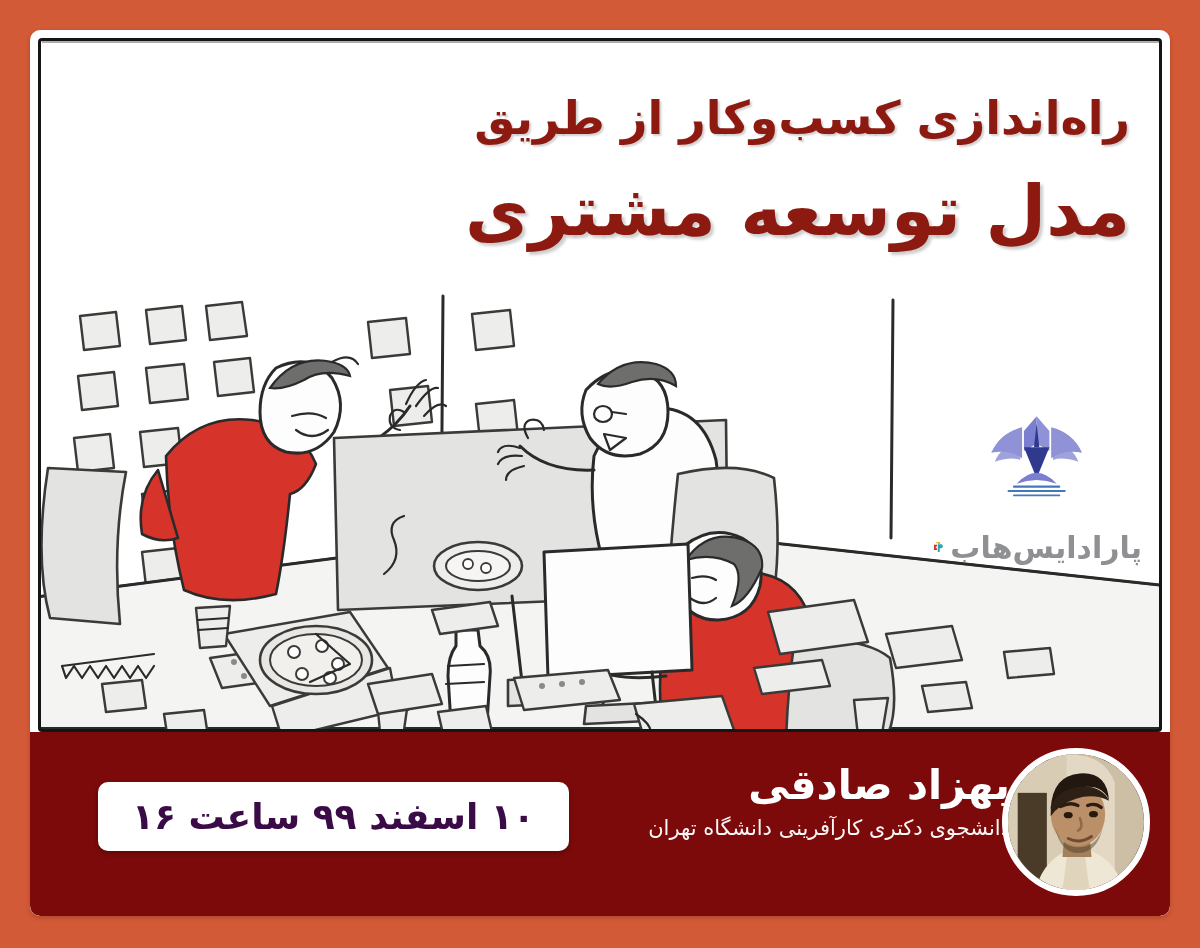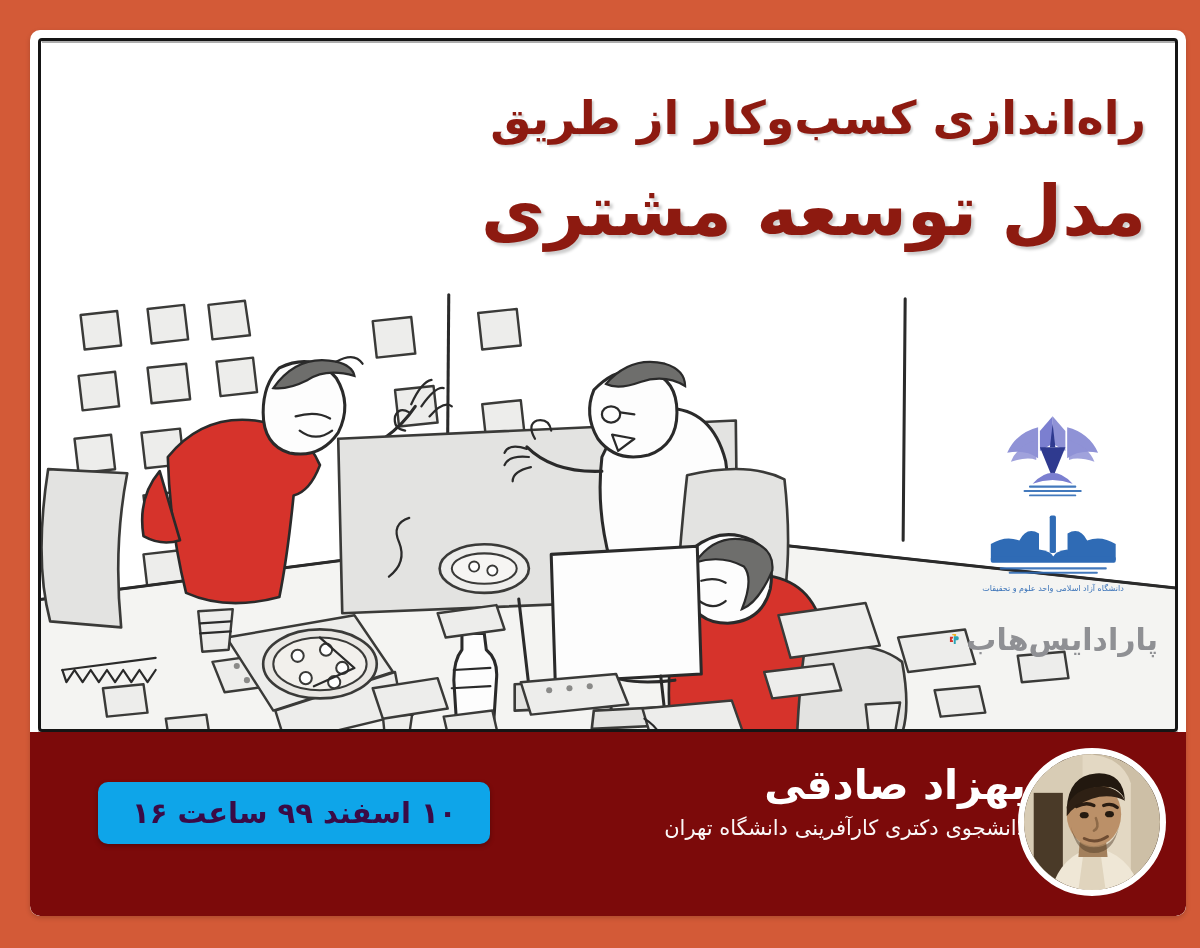--- a/index.html
+++ b/index.html
@@ -14,21 +14,20 @@
     background:#d35a37;
   }
   
   .card{
     position:absolute;left:30px;top:30px;
     width:1140px;height:886px;
     background:#ffffff;
     border-radius:10px;
     box-shadow:0 2px 5px rgba(0,0,0,.18);
     overflow:hidden;
-    padding-left:16px;
   }
   
   .hand-frame{
     position:absolute;left:8px;top:8px;right:8px;height:694px;
     border:3px solid #151515;
     border-radius:4px;
     box-sizing:border-box;
   }
   .hand-frame:after{
     content:"";position:absolute;left:1px;top:-1px;right:-2px;height:3px;
@@ -87,25 +86,25 @@
   }
 
   
   .bottom-bar{
     position:absolute;left:0;right:0;bottom:0;height:184px;
     background:#7c0a0a;
     border-bottom-left-radius:10px;border-bottom-right-radius:10px;
   }
   .date-badge{
     position:absolute;left:68px;top:50px;
-    background:#0ea5e9;
+    background:#ffffff;
     border-radius:10px;
     padding:14px 34px;
     color:#3a0b46;
-    font-size:29px;font-weight:bold;
+    font-size:36px;font-weight:bold;
     box-shadow:0 2px 5px rgba(0,0,0,.3);
     white-space:nowrap;
   }
   .speaker{
     position:absolute;right:160px;top:26px;
     text-align:right;color:#ffffff;
     width:560px;
   }
   .sp-name{font-size:41px;font-weight:bold;line-height:1.35;text-align:right;}
   .sp-role1{font-size:21px;line-height:1.5;font-weight:normal;opacity:.97;}
@@ -343,37 +342,20 @@
           <path d="M70 26 L73 52 L67 52 Z" fill="#2f3a8f"></path>
           <path d="M48 92 q22 -24 44 0 q-22 -8 -44 0 z" fill="#7b7fd0"></path>
           <g fill="#2f6bb5" opacity=".9">
             <rect x="44" y="94" width="52" height="2.4" rx="1"></rect>
             <rect x="38" y="99" width="64" height="2.2" rx="1"></rect>
             <rect x="44" y="104" width="52" height="2" rx="1"></rect>
           </g>
         </svg>
       </div>
 
-      <div class="logo-block logo-srb">
-        <svg viewBox="0 0 180 74" style="height:66px;width:auto;">
-          <g fill="#2f6bb5">
-            <rect x="86" y="4" width="7" height="42" rx="2"></rect>
-            <path d="M74 42 q14 2 16 8 l0 4 -22 0 z"></path>
-            <path d="M106 42 q-14 2 -16 8 l0 4 22 0 z"></path>
-            <path d="M20 36 q16 -10 32 -4 q8 -16 22 -8 l0 30 -54 0 z"></path>
-            <path d="M160 36 q-16 -10 -32 -4 q-8 -16 -22 -8 l0 30 54 0 z"></path>
-            <rect x="20" y="50" width="140" height="7" rx="2"></rect>
-          </g>
-          <g fill="#2f6bb5" opacity=".9">
-            <rect x="30" y="62" width="120" height="2.4" rx="1"></rect>
-            <rect x="40" y="67" width="100" height="2.2" rx="1"></rect>
-          </g>
-        </svg>
-        <div class="logo-cap">دانشگاه آزاد اسلامی واحد علوم و تحقیقات</div>
-      </div>
 
       <div class="logo-block logo-hub">
         <span class="hub-text">پارادایس‌هاب</span>
         <svg viewBox="0 0 64 64" style="height:58px;width:58px;">
           <path d="M22 6 h20 v12 h-12 v-6 h-8 z" fill="#f0b323"></path>
           <path d="M10 20 h16 v10 h-6 v8 h6 v10 h-16 z" fill="#d6332b"></path>
           <path d="M30 18 h18 q8 0 8 10 q0 10 -8 10 h-8 v20 h-10 z" fill="#2aa5b5"></path>
         </svg>
       </div>
 

